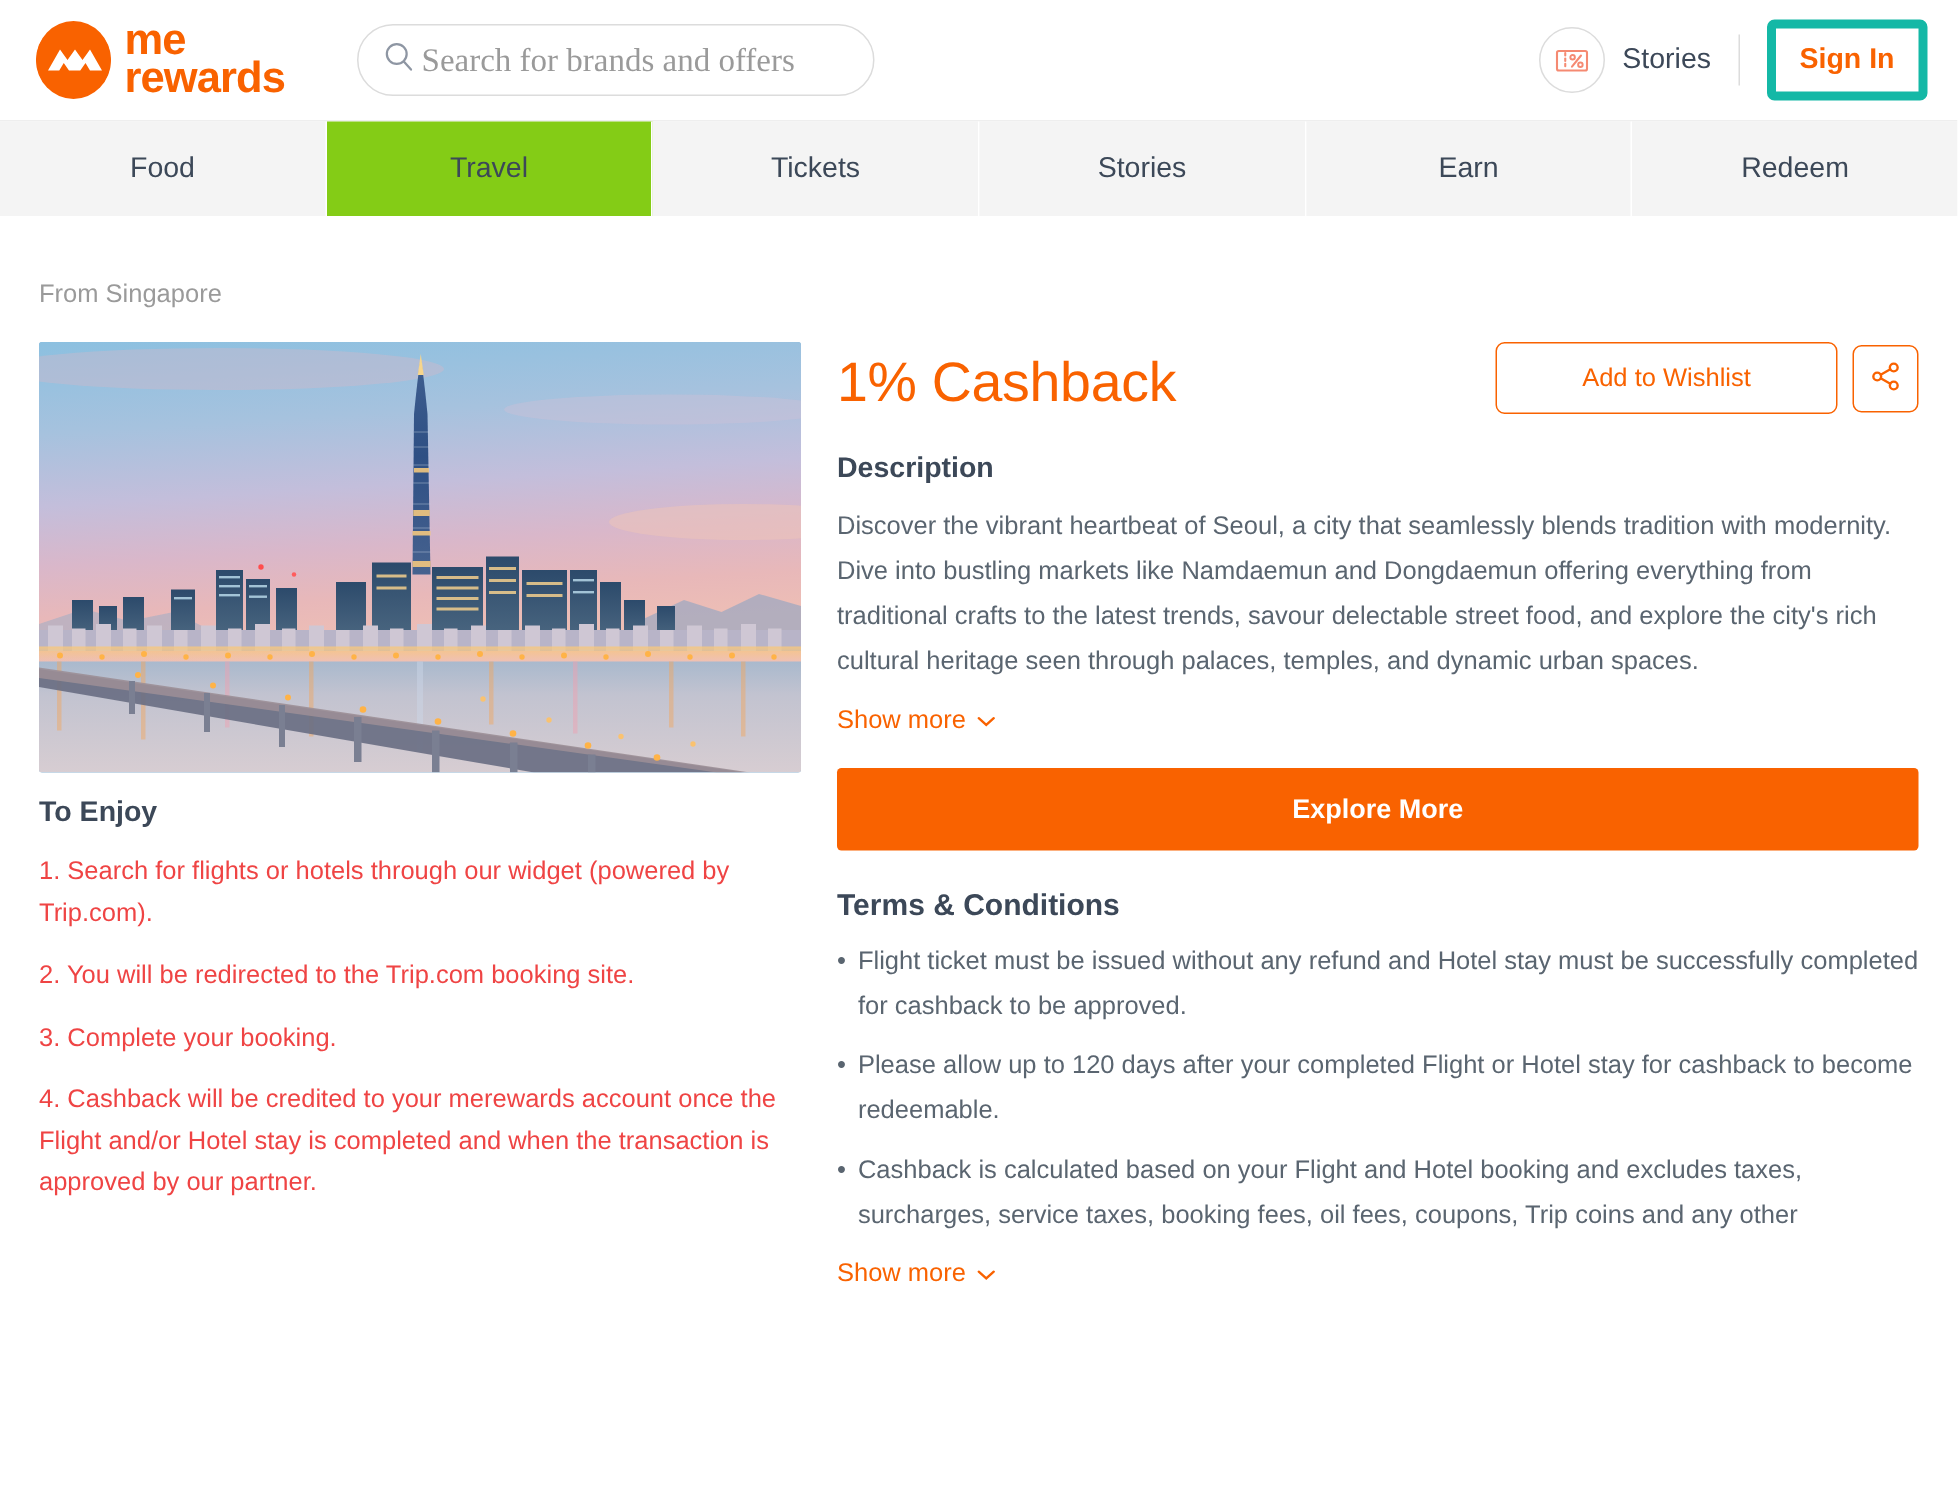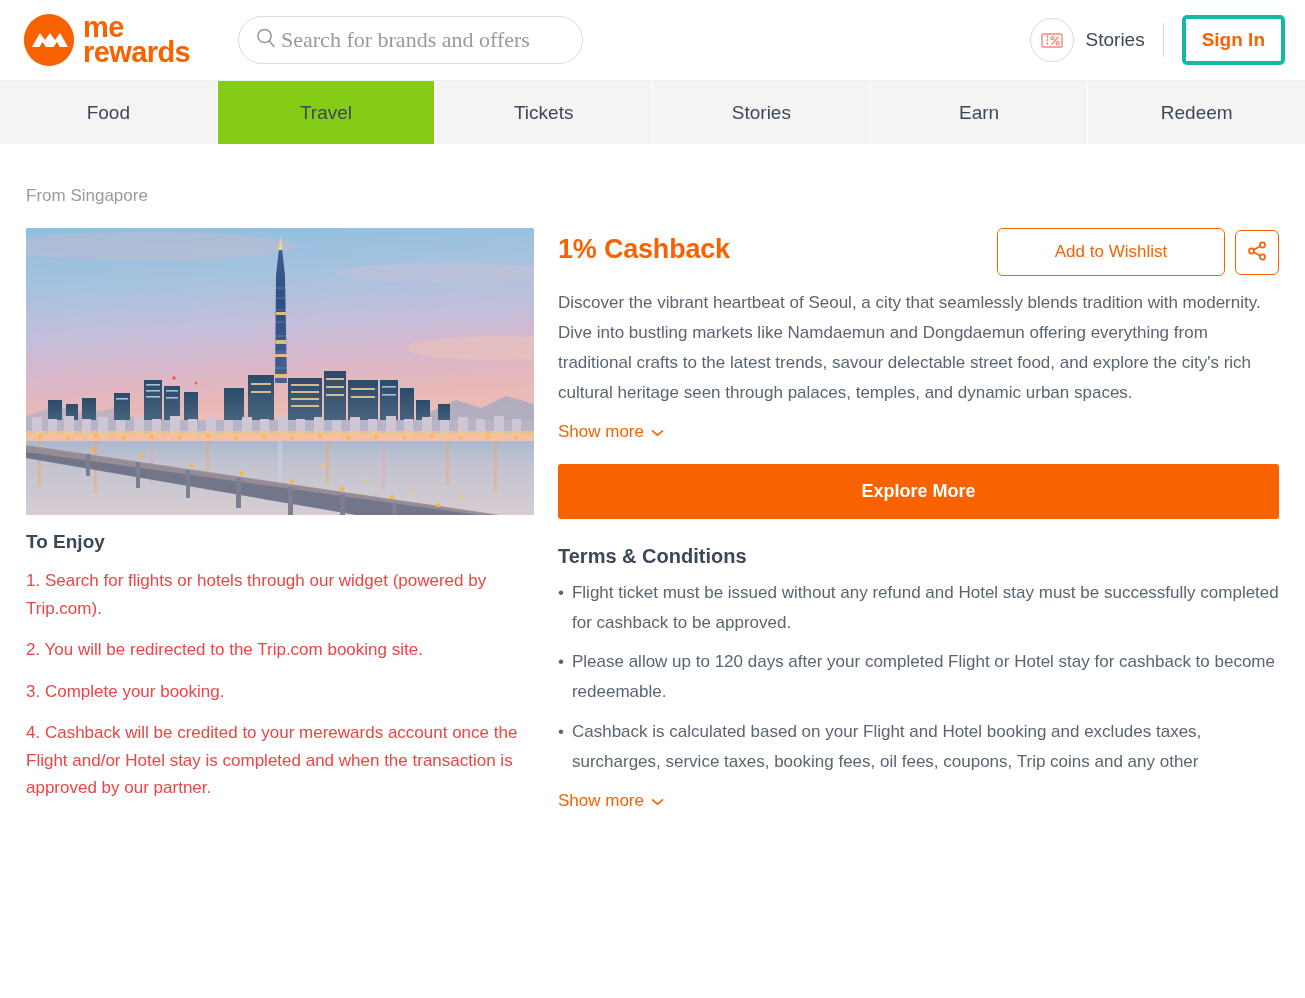--- a/index.html
+++ b/index.html
@@ -72,21 +72,21 @@
     width: 44px; height: 44px; border-radius: 50%;
     border: 1px solid #dcdcdc;
     display: flex; align-items: center; justify-content: center;
   }
   .coupons-label { font-size: 19px; color: #3c4858; }
   .divider-v {
     width: 1px; height: 34px; background: #dcdcdc;
     margin: 0 18px;
   }
   .signin-btn {
-    border: 4px solid #14b8a6;
+    border: 6px solid #14b8a6;
     color: #f96200;
     background: #fff;
     border-radius: 5px;
     font-size: 19px;
     font-weight: bold;
     padding: 10px 16px;
     cursor: pointer;
     font-family: "Liberation Sans", sans-serif;
   }
 
@@ -151,22 +151,22 @@
     font-size: 17px; color: #ef4444;
     line-height: 1.62;
     margin-top: 14px;
   }
 
   
   .cashback-row {
     display: flex; align-items: flex-start;
   }
   .cashback-title {
-    font-size: 27px;
-    font-weight: bold;
+    font-size: 37px;
+    font-weight: normal;
     color: #f96200;
     letter-spacing: -0.2px;
     margin-top: 6px;
   }
   .cashback-actions {
     margin-left: auto; display: flex; gap: 10px; align-items: center;
   }
   .wishlist-btn {
     border: 1px solid #f96200;
     color: #f96200;
@@ -520,20 +520,21 @@
                 <circle cx="5.5" cy="11" r="2.6"></circle>
                 <circle cx="16.5" cy="17" r="2.6"></circle>
                 <line x1="7.8" y1="9.8" x2="14.2" y2="6.2" stroke-linecap="round"></line>
                 <line x1="7.8" y1="12.2" x2="14.2" y2="15.8" stroke-linecap="round"></line>
               </svg>
             </span>
           </button>
         </div>
       </div>
 
+      <div class="section-head">Description</div>
       <div class="body-text">Discover the vibrant heartbeat of Seoul, a city that seamlessly blends tradition with modernity. Dive into bustling markets like Namdaemun and Dongdaemun offering everything from traditional crafts to the latest trends, savour delectable street food, and explore the city's rich cultural heritage seen through palaces, temples, and dynamic urban spaces.</div>
       <div class="show-more">
         <span>Show more</span>
         <span class="chev">
           <svg width="13" height="8" viewBox="0 0 13 8" fill="none" stroke="#f96200" stroke-width="1.6" stroke-linecap="round">
             <path d="M1.5 1.8 L6.5 6.2 L11.5 1.8"></path>
           </svg>
         </span>
       </div>
 

